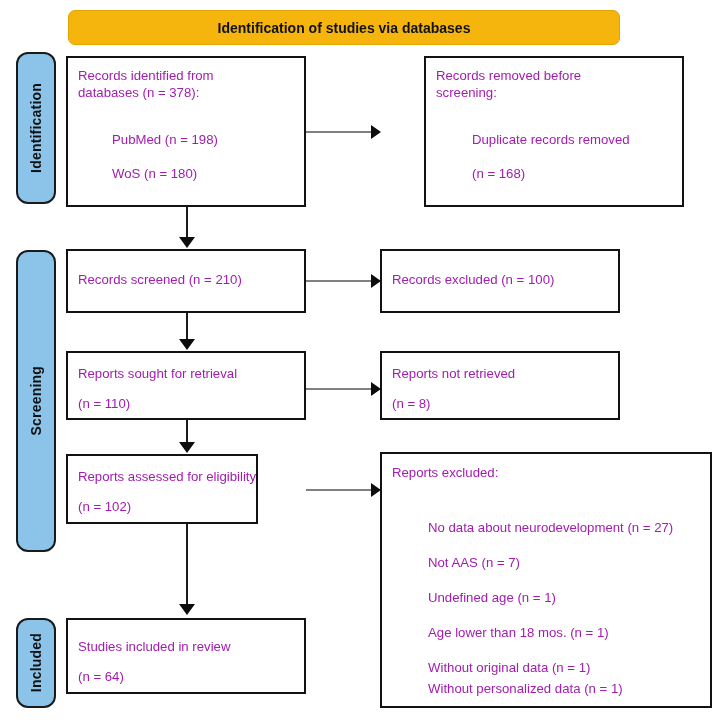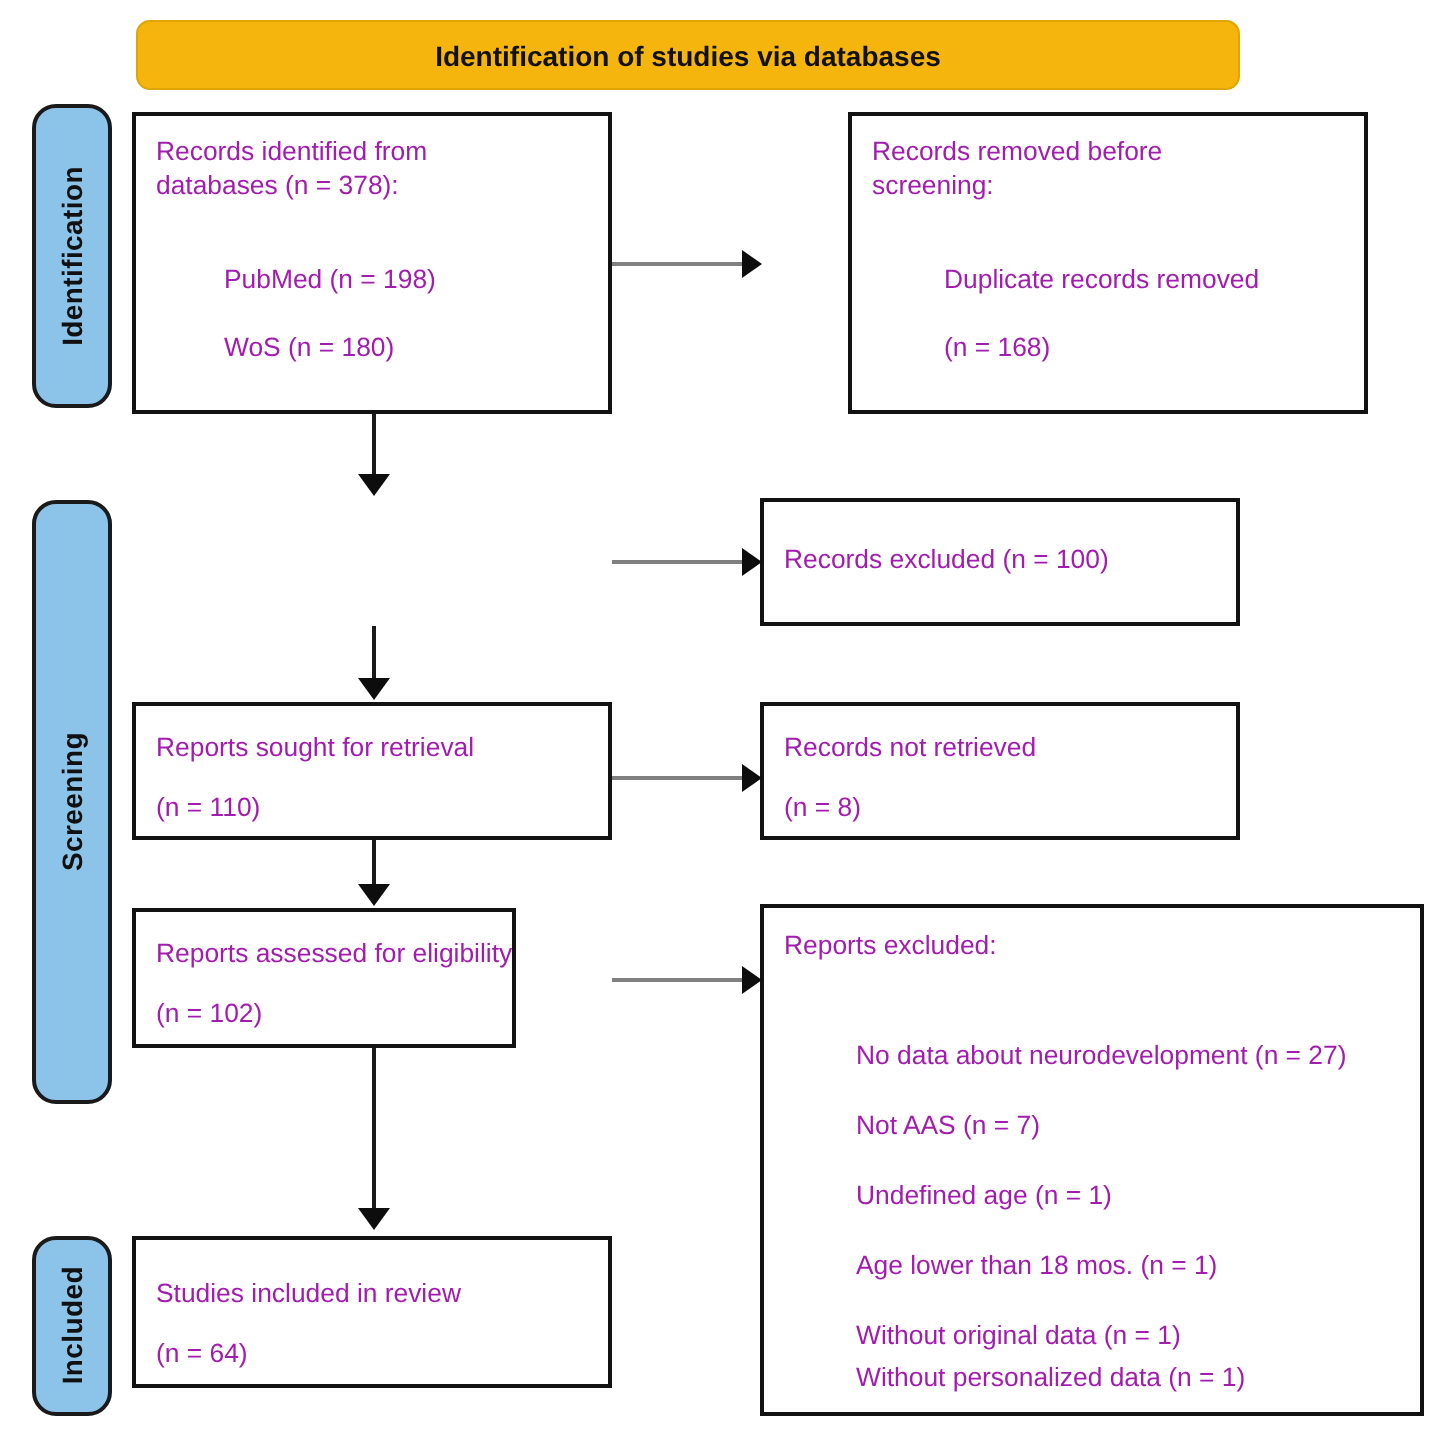--- a/index.html
+++ b/index.html
@@ -137,38 +137,41 @@
     <div class="line gap-lg indent2">Duplicate records removed</div>
     <div class="line gap-md indent2">(n = 168)</div>
   </div>
 
   <div class="h-conn" style="left:306px; top:131px; width:68px;"></div>
   <div class="h-arrow" style="left:371px; top:125px;"></div>
 
   <div class="v-conn" style="left:186px; top:207px; height:32px;"></div>
   <div class="v-arrow" style="left:179px; top:237px;"></div>
 
+  <div class="box" style="left:66px; top:249px; width:240px; height:64px; padding-top:20px;">
+    <div class="line">Records screened (n = 210)</div>
+  </div>
 
   <div class="box" style="left:380px; top:249px; width:240px; height:64px; padding-top:20px;">
     <div class="line">Records excluded (n = 100)</div>
   </div>
 
   <div class="h-conn" style="left:306px; top:280px; width:68px;"></div>
   <div class="h-arrow" style="left:371px; top:274px;"></div>
 
   <div class="v-conn" style="left:186px; top:313px; height:28px;"></div>
   <div class="v-arrow" style="left:179px; top:339px;"></div>
 
   <div class="box" style="left:66px; top:351px; width:240px; height:69px; padding-top:12px;">
     <div class="line">Reports sought for retrieval</div>
     <div class="line gap-sm">(n = 110)</div>
   </div>
 
   <div class="box" style="left:380px; top:351px; width:240px; height:69px; padding-top:12px;">
-    <div class="line">Records not retrieved</div>
+    <div class="line">Reports not retrieved</div>
     <div class="line gap-sm">(n = 8)</div>
   </div>
 
   <div class="h-conn" style="left:306px; top:388px; width:68px;"></div>
   <div class="h-arrow" style="left:371px; top:382px;"></div>
 
   <div class="v-conn" style="left:186px; top:420px; height:24px;"></div>
   <div class="v-arrow" style="left:179px; top:442px;"></div>
 
   <div class="box" style="left:66px; top:454px; width:192px; height:70px; padding-top:12px;">

